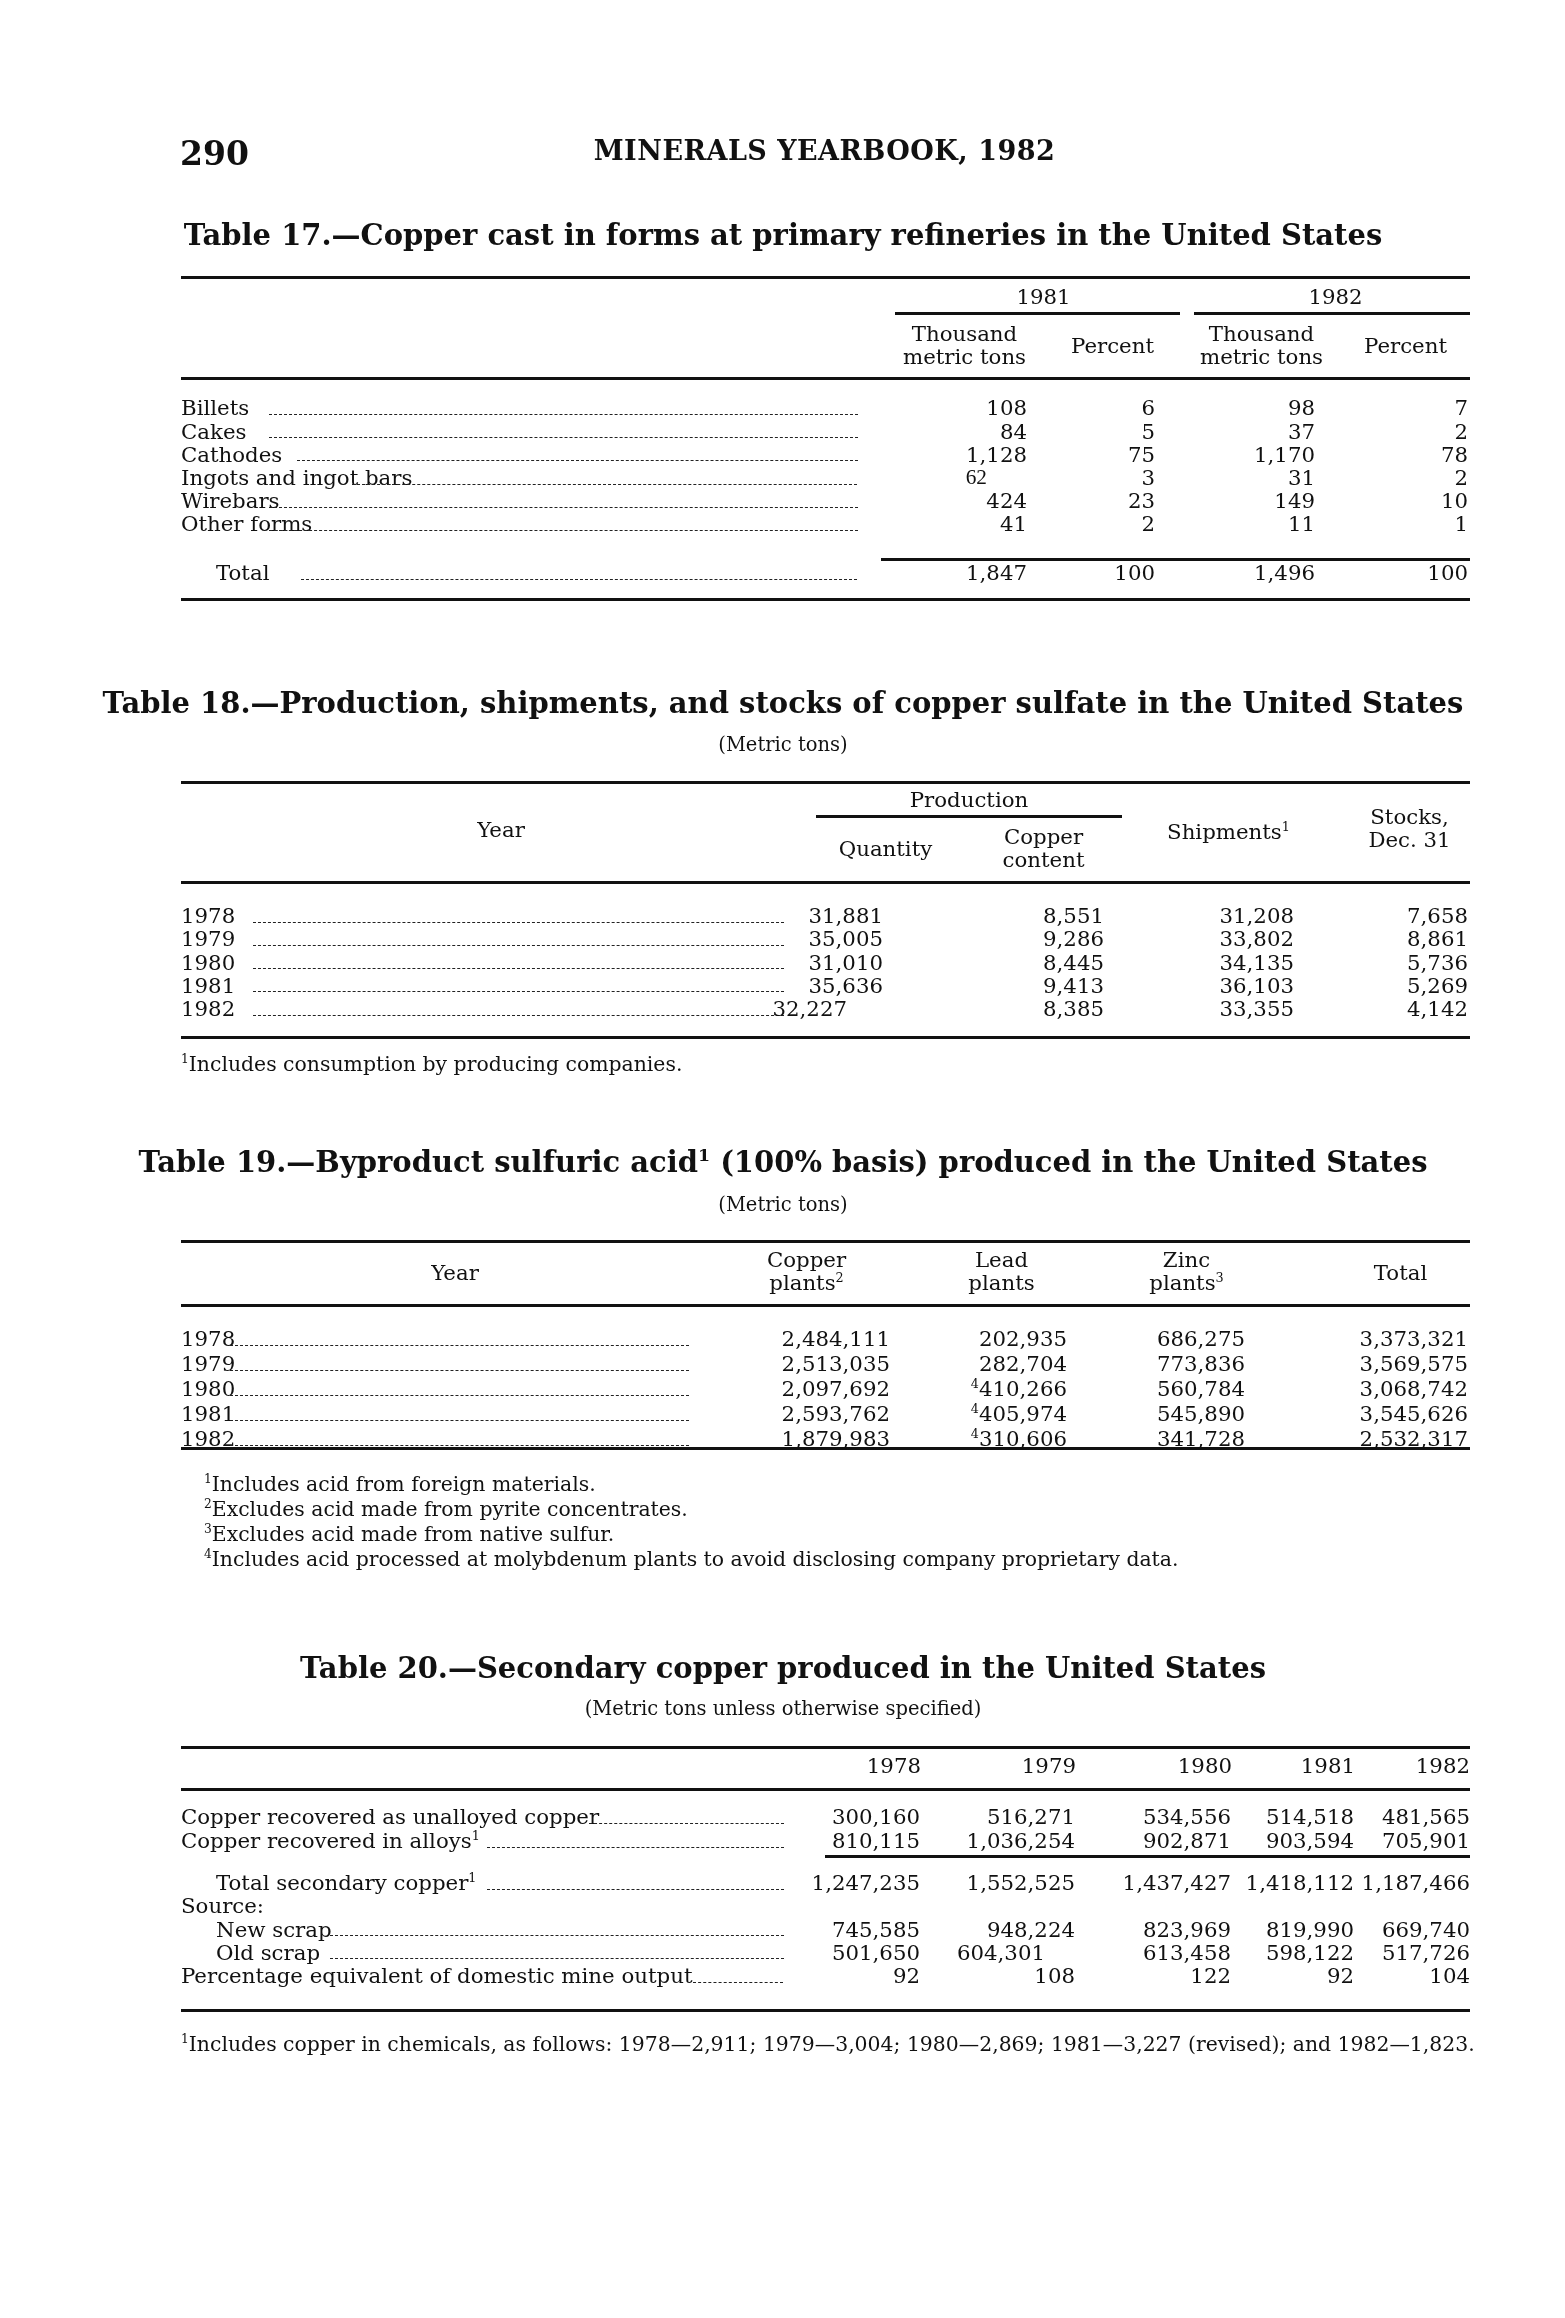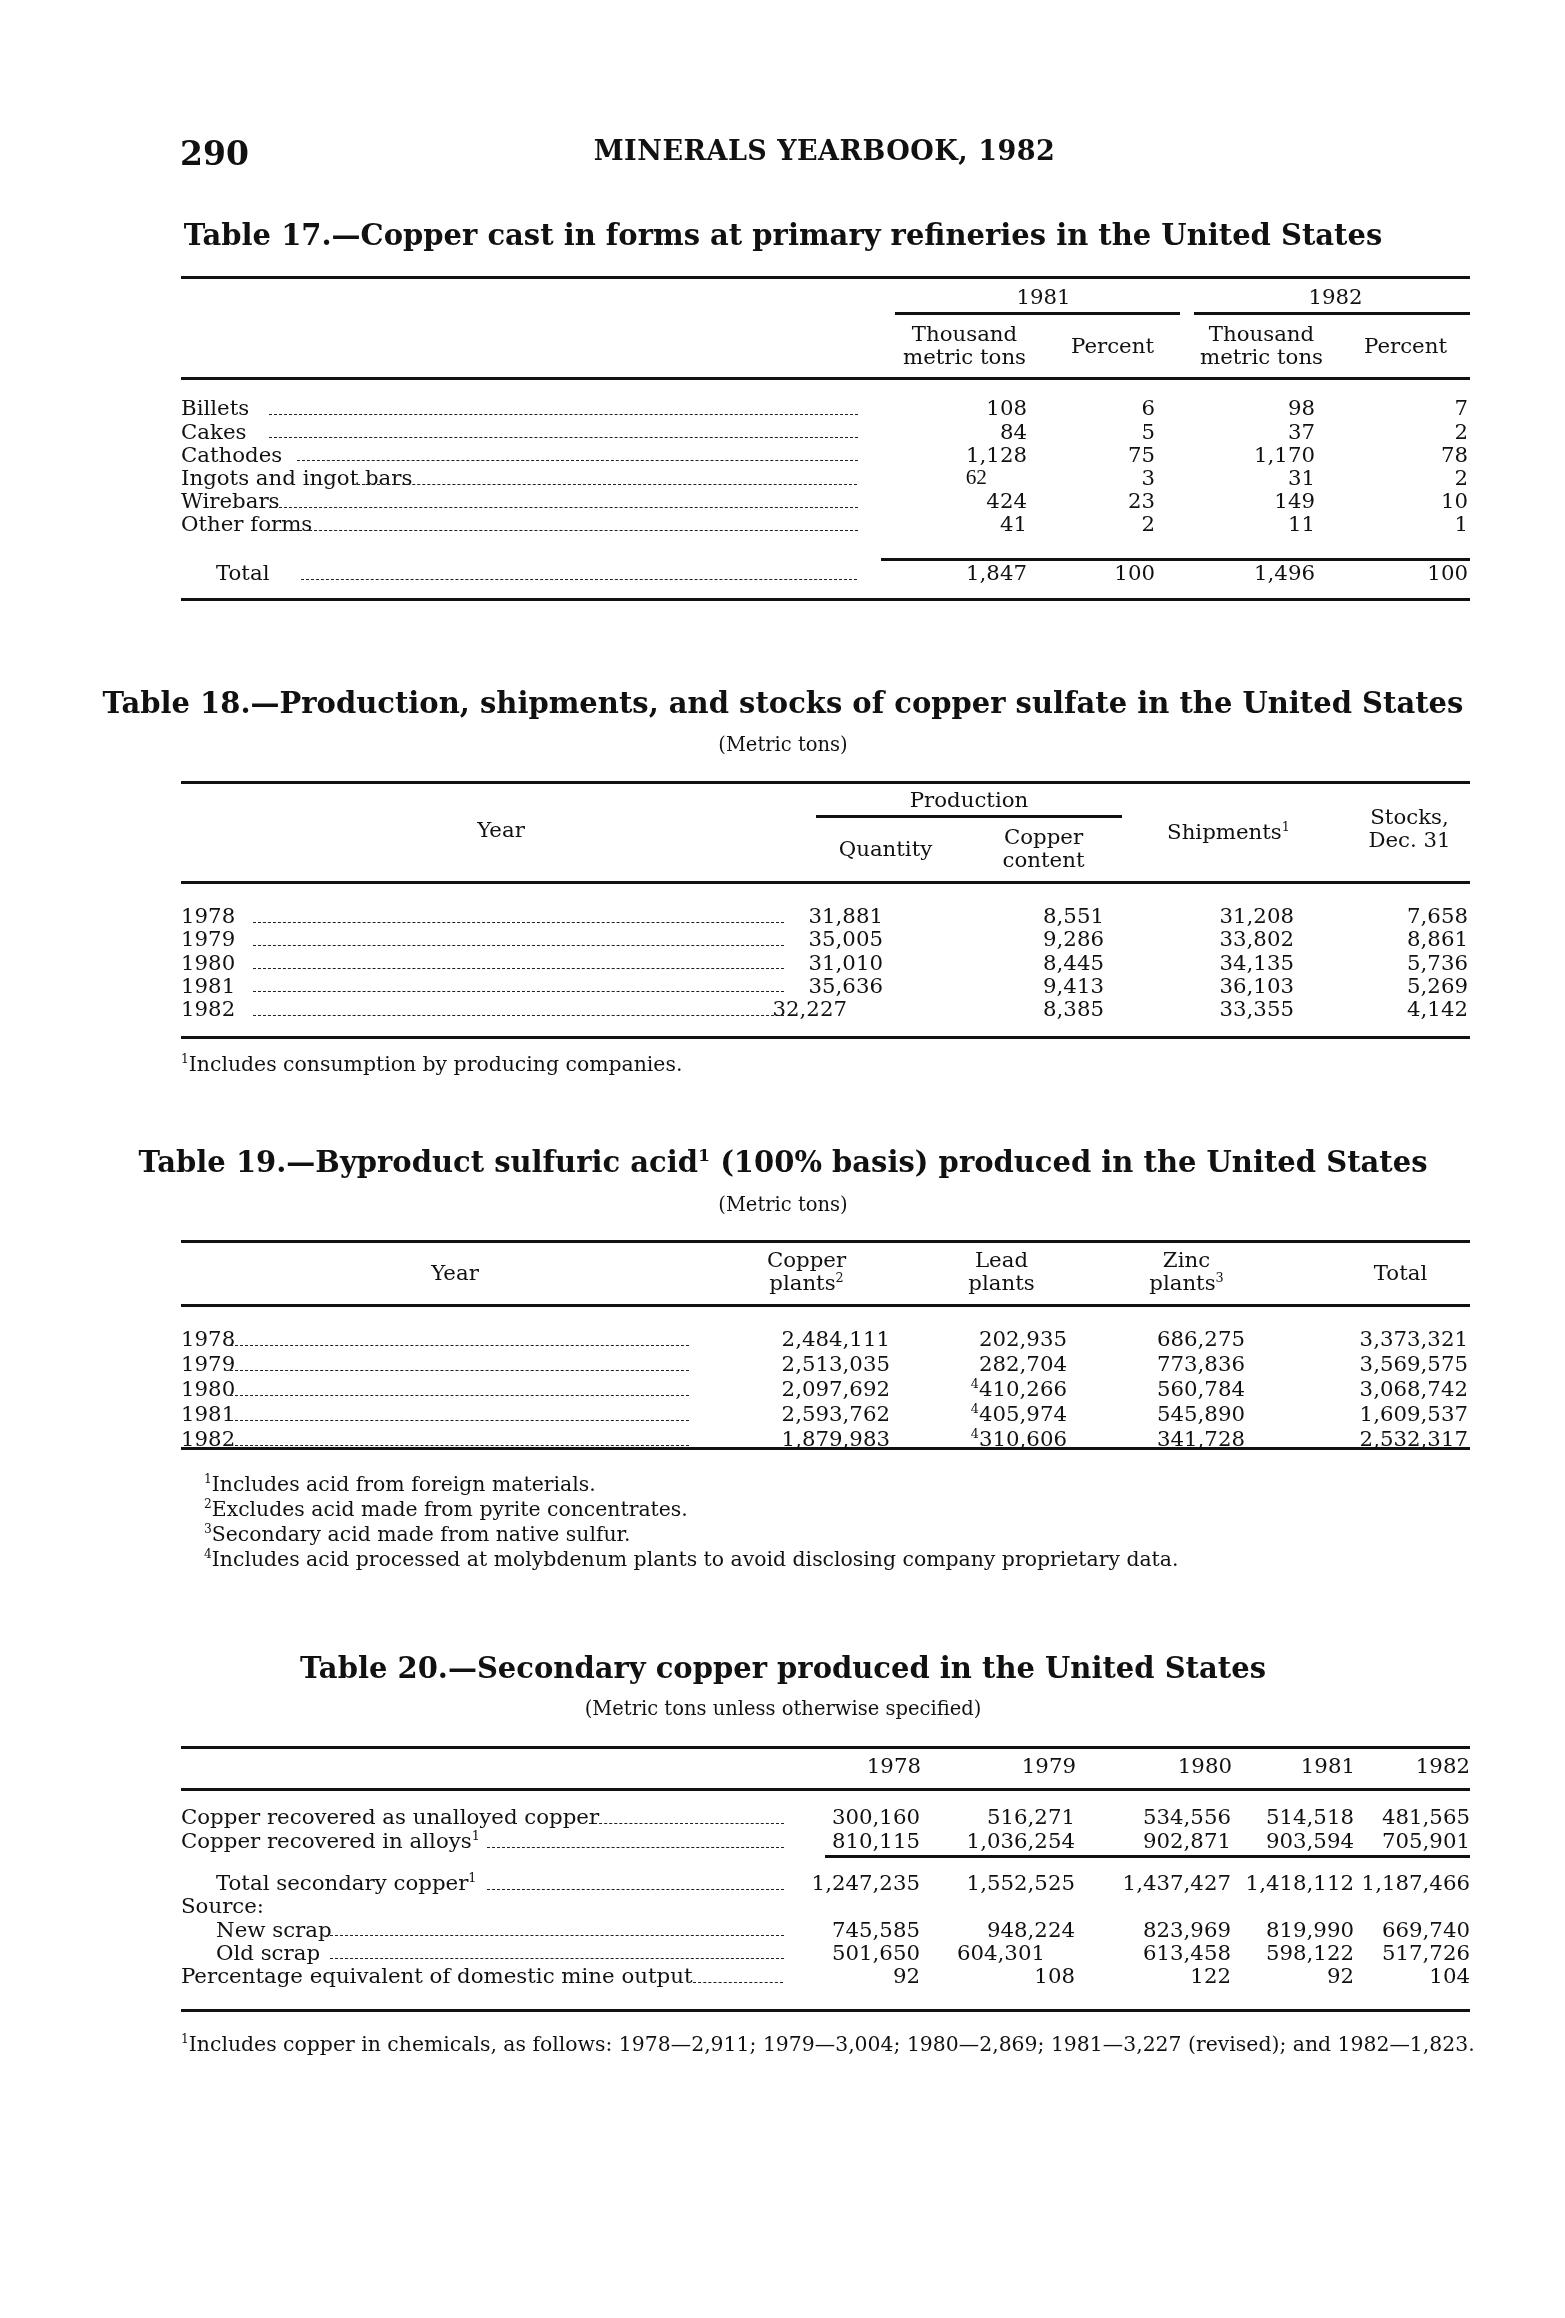--- a/index.html
+++ b/index.html
@@ -201,36 +201,36 @@
         <div class="num" style="left:900px; width:167px; top:1377px;"><sup>4</sup><span>410,266</span></div>
         <div class="num" style="left:1078px; width:167px; top:1377px;">560,784</div>
         <div class="num" style="left:1301px; width:167px; top:1377px;">3,068,742</div>
       </div>
       <div>
         <div class="txt" style="left:181px; top:1402px;">1981</div>
         <div class="lead" style="left:230px; width:459px; top:1420px;"></div>
         <div class="num" style="left:723px; width:167px; top:1402px;">2,593,762</div>
         <div class="num" style="left:900px; width:167px; top:1402px;"><sup>4</sup><span>405,974</span></div>
         <div class="num" style="left:1078px; width:167px; top:1402px;">545,890</div>
-        <div class="num" style="left:1301px; width:167px; top:1402px;">1,609,537</div>
+        <div class="num" style="left:1301px; width:167px; top:1402px;">3,545,626</div>
       </div>
       <div>
         <div class="txt" style="left:181px; top:1427px;">1982</div>
         <div class="lead" style="left:230px; width:459px; top:1445px;"></div>
         <div class="num" style="left:723px; width:167px; top:1427px;">1,879,983</div>
         <div class="num" style="left:900px; width:167px; top:1427px;"><sup>4</sup><span>310,606</span></div>
         <div class="num" style="left:1078px; width:167px; top:1427px;">341,728</div>
         <div class="num" style="left:1301px; width:167px; top:1427px;">2,532,317</div>
       </div>
     </div>
   <div class="rule" style="left:181px; width:1289px; top:1447px;"></div>
   <div id="t19-fn">
       <div class="fn" style="left:204px; top:1472px;"><sup>1</sup><span>Includes acid from foreign materials.</span></div>
       <div class="fn" style="left:204px; top:1497px;"><sup>2</sup><span>Excludes acid made from pyrite concentrates.</span></div>
-      <div class="fn" style="left:204px; top:1522px;"><sup>3</sup><span>Secondary acid made from native sulfur.</span></div>
+      <div class="fn" style="left:204px; top:1522px;"><sup>3</sup><span>Excludes acid made from native sulfur.</span></div>
       <div class="fn" style="left:204px; top:1547px;"><sup>4</sup><span>Includes acid processed at molybdenum plants to avoid disclosing company proprietary data.</span></div>
     </div>
 </section>
 
 <section>
   <div class="abs ttitle" style="top:1651px;">Table 20.—Secondary copper produced in the United States</div>
   <div class="abs tsub" style="top:1697px;">(Metric tons unless otherwise specified)</div>
   <div class="rule" style="left:181px; width:1289px; top:1746px;"></div>
   <div id="t20-head">
       <div class="num" style="left:800px; width:121px; top:1754px;">1978</div>

